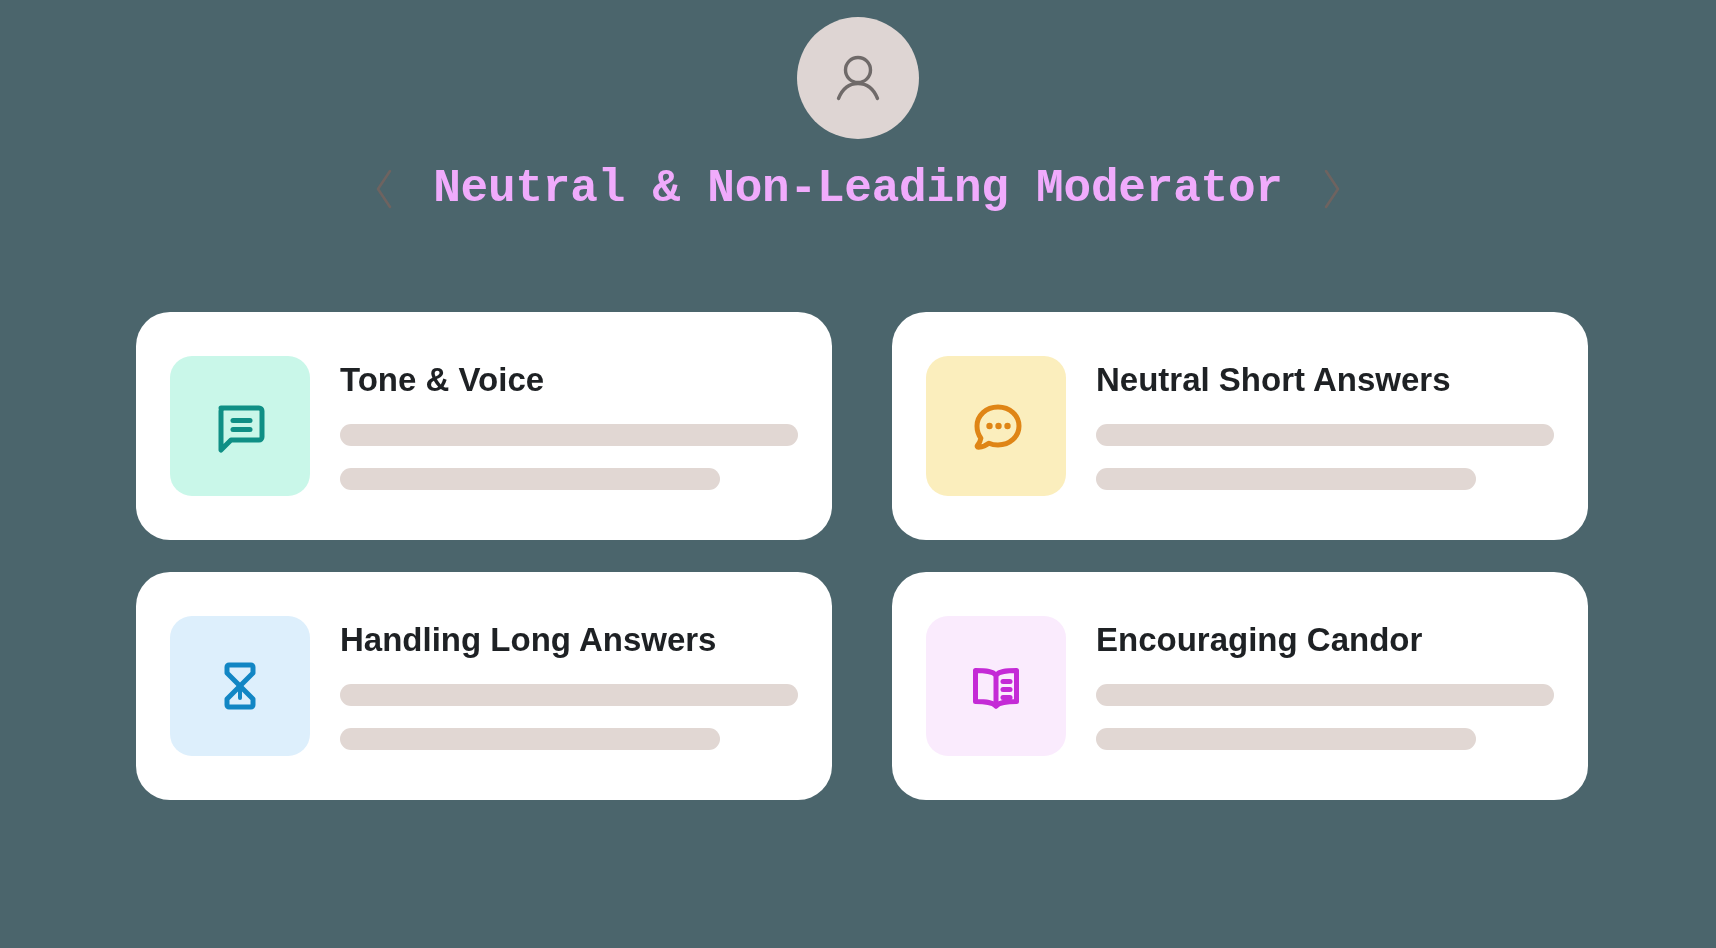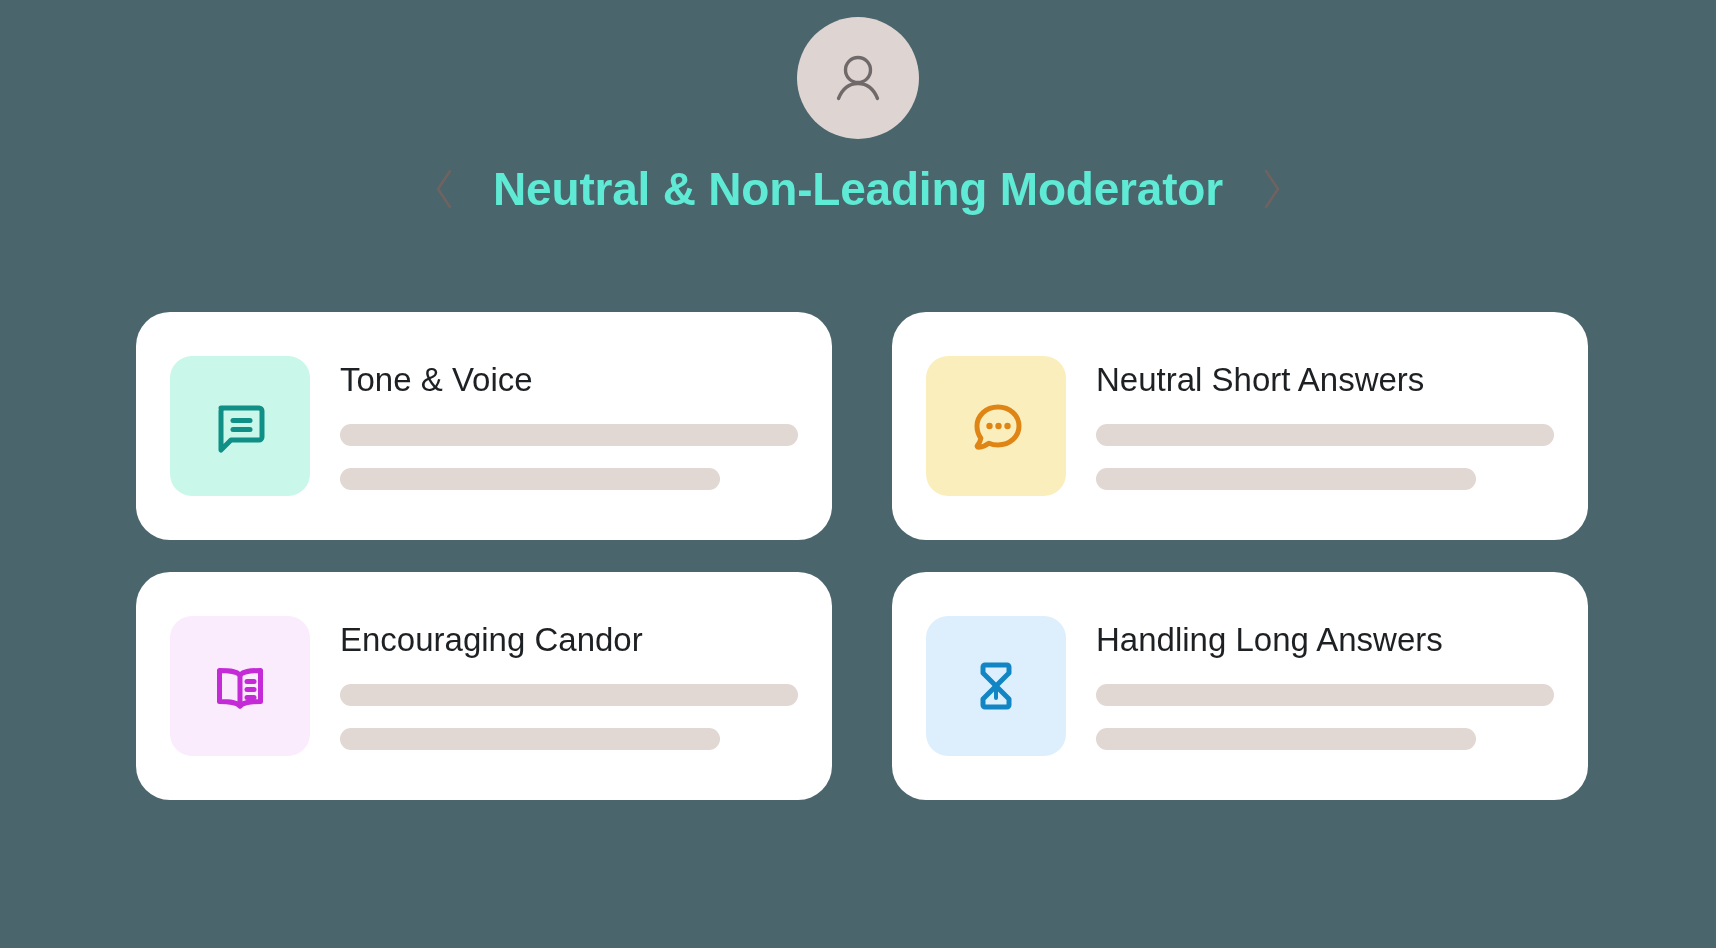--- a/index.html
+++ b/index.html
@@ -57,24 +57,25 @@
     display: flex;
     align-items: center;
     justify-content: center;
     cursor: pointer;
     flex: 0 0 auto;
   }
   .nav-chevron svg { display: block; }
   .page-title {
     font-size: 46px;
     font-weight: bold;
-    color: #5eead4;
+    color: #f0abfc;
     letter-spacing: -0.2px;
     white-space: nowrap;
     line-height: 62px;
+    font-family: Liberation Mono, monospace;
   }
 
   
   .grid {
     position: absolute;
     top: 312px;
     left: 136px;
     width: 1452px;
     display: grid;
     grid-template-columns: 696px 696px;
@@ -109,21 +110,21 @@
     flex: 1 1 auto;
     min-width: 0;
     display: flex;
     flex-direction: column;
     gap: 0;
   }
 
   .card-title {
     font-size: 33px;
     color: #1e2124;
-    font-weight: normal;
+    font-weight: bold;
     line-height: 1.1;
     white-space: nowrap;
     margin-bottom: 26px;
   }
 
   .bar {
     height: 22px;
     border-radius: 11px;
     background: #e1d7d3;
   }
@@ -200,50 +201,50 @@
         </span>
       </div>
       <div class="card-body">
         <div class="card-title">Neutral Short Answers</div>
         <div class="bar long"></div>
         <div class="bar short"></div>
       </div>
     </div>
 
     <div class="card">
+      <div class="icon-tile" style="background:#ddeffc;">
+        <span>
+          <svg width="72" height="72" viewBox="0 0 72 72" fill="none">
+            <path d="M25 15 H47 A2 2 0 0 1 49 17 V23 L36 36 L23 23 V17 A2 2 0 0 1 25 15 Z" stroke="#1286c4" stroke-width="5" stroke-linejoin="round" fill="none"></path>
+            <path d="M25 57 H47 A2 2 0 0 0 49 55 V49 L36 36 L23 49 V55 A2 2 0 0 0 25 57 Z" stroke="#1286c4" stroke-width="5" stroke-linejoin="round" fill="none"></path>
+            <line x1="36" y1="36" x2="36" y2="48" stroke="#1286c4" stroke-width="4" stroke-linecap="round"></line>
+          </svg>
+        </span>
+      </div>
+      <div class="card-body">
+        <div class="card-title">Handling Long Answers</div>
+        <div class="bar long"></div>
+        <div class="bar short"></div>
+      </div>
+    </div>
+
+    <div class="card">
       <div class="icon-tile" style="background:#faebfd;">
         <span>
           <svg width="72" height="72" viewBox="0 0 72 72" fill="none">
             <path d="M36 25 C32.5 21.5 27.5 20.5 15.5 20.5 V51.5 C27.5 51.5 32.5 52.5 36 56
                      C39.5 52.5 44.5 51.5 56.5 51.5 V20.5 C44.5 20.5 39.5 21.5 36 25 Z" stroke="#c42ad6" stroke-width="5" stroke-linejoin="round" fill="none"></path>
             <line x1="36" y1="25" x2="36" y2="56" stroke="#c42ad6" stroke-width="5" stroke-linecap="round"></line>
             <line x1="43" y1="31.5" x2="50" y2="31.5" stroke="#c42ad6" stroke-width="5" stroke-linecap="round"></line>
             <line x1="43" y1="39.5" x2="50" y2="39.5" stroke="#c42ad6" stroke-width="5" stroke-linecap="round"></line>
             <line x1="43" y1="47.5" x2="50" y2="47.5" stroke="#c42ad6" stroke-width="5" stroke-linecap="round"></line>
           </svg>
         </span>
       </div>
       <div class="card-body">
         <div class="card-title">Encouraging Candor</div>
         <div class="bar long"></div>
         <div class="bar short"></div>
       </div>
     </div>
 
-    <div class="card">
-      <div class="icon-tile" style="background:#ddeffc;">
-        <span>
-          <svg width="72" height="72" viewBox="0 0 72 72" fill="none">
-            <path d="M25 15 H47 A2 2 0 0 1 49 17 V23 L36 36 L23 23 V17 A2 2 0 0 1 25 15 Z" stroke="#1286c4" stroke-width="5" stroke-linejoin="round" fill="none"></path>
-            <path d="M25 57 H47 A2 2 0 0 0 49 55 V49 L36 36 L23 49 V55 A2 2 0 0 0 25 57 Z" stroke="#1286c4" stroke-width="5" stroke-linejoin="round" fill="none"></path>
-            <line x1="36" y1="36" x2="36" y2="48" stroke="#1286c4" stroke-width="4" stroke-linecap="round"></line>
-          </svg>
-        </span>
-      </div>
-      <div class="card-body">
-        <div class="card-title">Handling Long Answers</div>
-        <div class="bar long"></div>
-        <div class="bar short"></div>
-      </div>
-    </div>
-
   </div>
 </div>
 
 </body></html>

